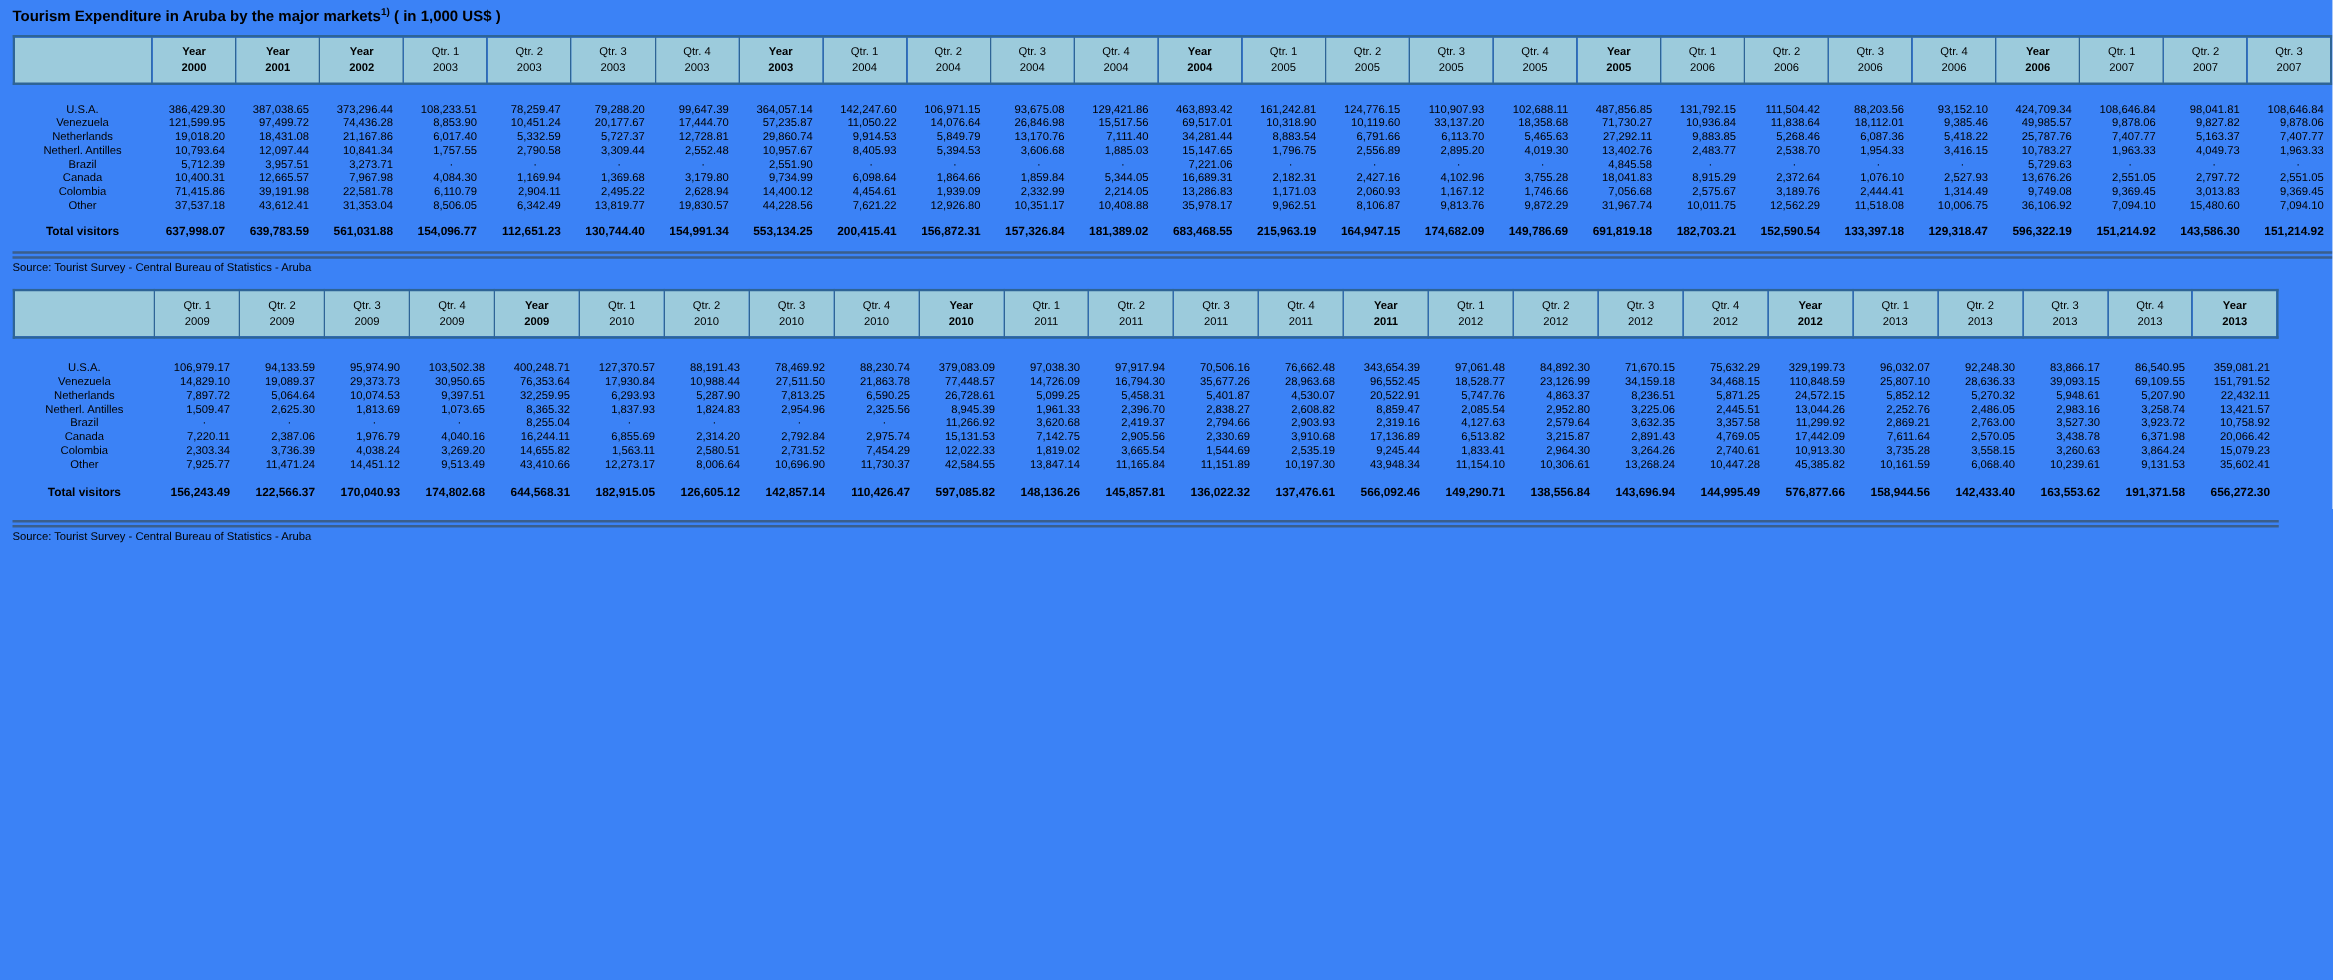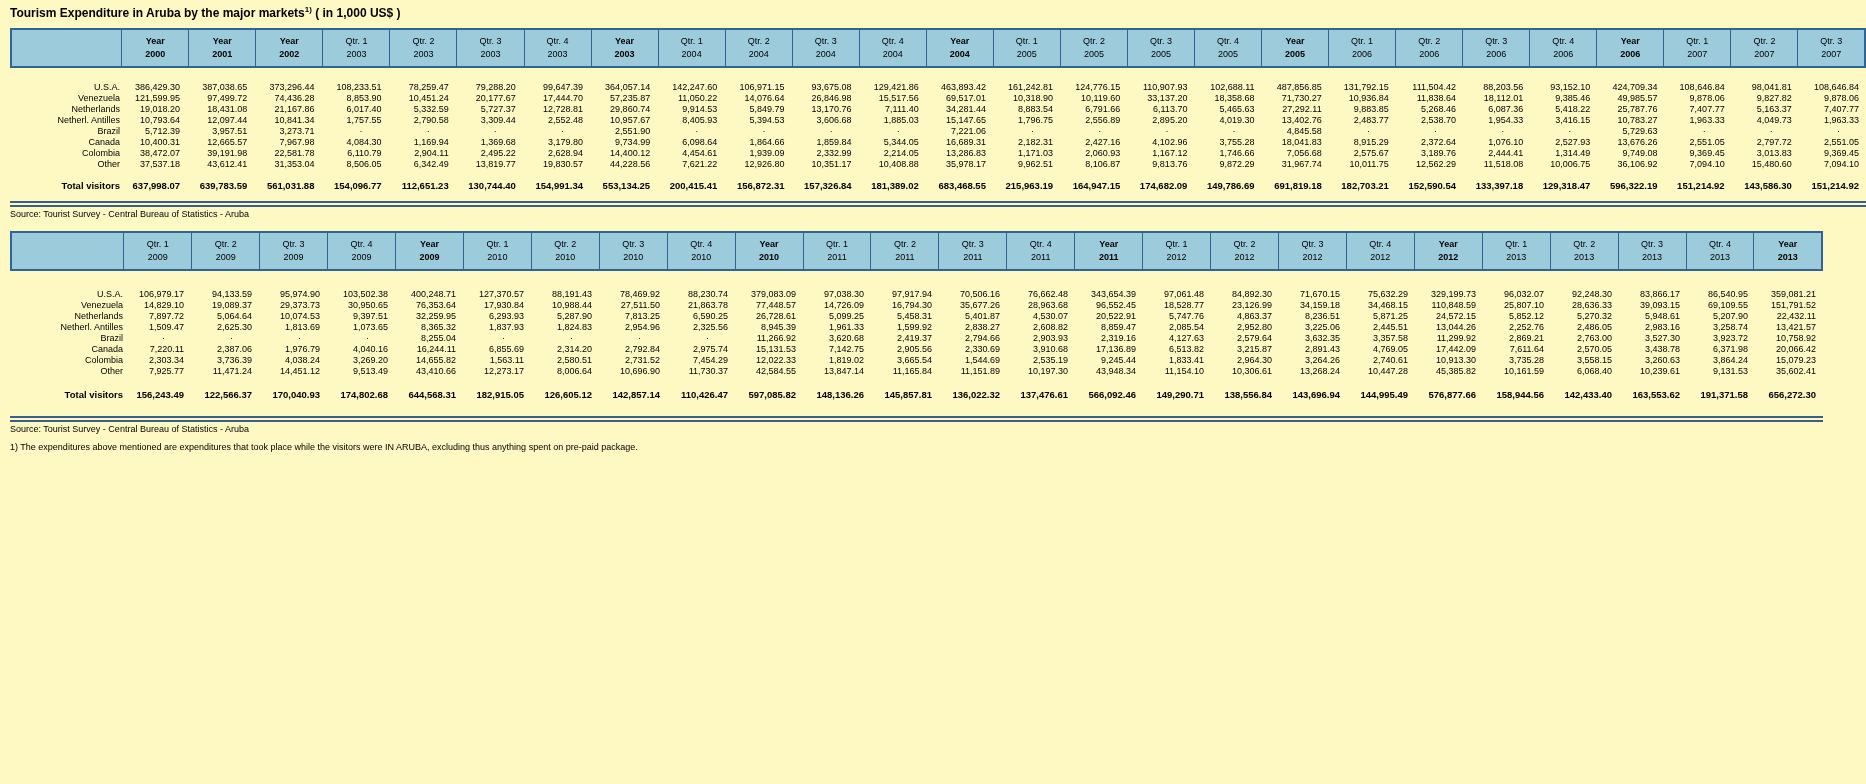--- a/index.html
+++ b/index.html
@@ -1,34 +1,34 @@
 <!DOCTYPE html>
 <html style="--fill: #9CCBDC; --bdr: #2E6496; --sep: #3A5E8C; --ink: #000000;"><head>
 <meta charset="utf-8">
 <style>
   :root{
     --fill:#9CCBDC; --bdr:#2E6496; --sep:#3A5E8C; --ink:#000;
   }
   html,body{margin:0;padding:0;background:#fff;}
-  .canvas{position:relative;width:1866px;height:784px;background:#fef9c3;overflow:hidden;
+  .canvas{position:relative;width:1866px;height:784px;background:#3b82f6;overflow:hidden;
           font-family:"Liberation Sans", sans-serif;color:var(--ink);}
   .title{position:absolute;top:5px;left:10px;font-size:12px;font-weight:bold;white-space:nowrap;}
   .title sup{font-size:8px;}
   .tablewrap{position:absolute;overflow:hidden;}
   #t1{top:28px;left:10px;width:1856px;height:172px;}
   #t2{top:231px;left:10px;width:1813px;height:176px;}
   table{border-collapse:collapse;table-layout:fixed;}
   .hdr{border:2px solid var(--bdr);}
   .hdr th{border:1px solid var(--bdr);background:var(--fill);font-weight:normal;font-size:9px;
           line-height:13px;height:36px;vertical-align:middle;text-align:center;padding:0;overflow:hidden;}
   .hdr th.b{font-weight:bold;}
   .bd{margin-top:13px;}
   #t2 .bd{margin-top:17px;}
   .bd td{font-size:9px;height:11px;padding:0 7px 0 0;text-align:right;white-space:nowrap;overflow:hidden;}
-  .bd td.lbl{text-align:right;padding:0 0 0 2px;}
+  .bd td.lbl{text-align:center;padding:0 0 0 2px;}
   .bd td.dot{padding-right:26px;}
   .bd tr.pre td{height:9px;}
   #t2 .bd tr.pre td{height:11px;}
   .bd tr.total td{font-weight:bold;font-size:9.5px;height:15px;}
   .sep{position:absolute;height:6px;box-sizing:border-box;
        border-top:2px solid var(--sep);border-bottom:2px solid var(--sep);}
   #sep1{top:201px;left:10px;width:1856px;}
   #sep2{top:416px;left:10px;width:1813px;}
   .note{position:absolute;left:10px;font-size:9px;white-space:nowrap;}
   #source1{top:209px;}
@@ -382,21 +382,21 @@
             <td class="">2,372.64</td>
             <td class="">1,076.10</td>
             <td class="">2,527.93</td>
             <td class="">13,676.26</td>
             <td class="">2,551.05</td>
             <td class="">2,797.72</td>
             <td class="">2,551.05</td>
           </tr>
           <tr>
             <td class="lbl">Colombia</td>
-            <td class="">38,472.07</td>
+            <td class="">71,415.86</td>
             <td class="">39,191.98</td>
             <td class="">22,581.78</td>
             <td class="">6,110.79</td>
             <td class="">2,904.11</td>
             <td class="">2,495.22</td>
             <td class="">2,628.94</td>
             <td class="">14,400.12</td>
             <td class="">4,454.61</td>
             <td class="">1,939.09</td>
             <td class="">2,332.99</td>
@@ -740,21 +740,21 @@
             <td class="">2,625.30</td>
             <td class="">1,813.69</td>
             <td class="">1,073.65</td>
             <td class="">8,365.32</td>
             <td class="">1,837.93</td>
             <td class="">1,824.83</td>
             <td class="">2,954.96</td>
             <td class="">2,325.56</td>
             <td class="">8,945.39</td>
             <td class="">1,961.33</td>
-            <td class="">1,599.92</td>
+            <td class="">2,396.70</td>
             <td class="">2,838.27</td>
             <td class="">2,608.82</td>
             <td class="">8,859.47</td>
             <td class="">2,085.54</td>
             <td class="">2,952.80</td>
             <td class="">3,225.06</td>
             <td class="">2,445.51</td>
             <td class="">13,044.26</td>
             <td class="">2,252.76</td>
             <td class="">2,486.05</td>
@@ -904,14 +904,13 @@
             <td class="">163,553.62</td>
             <td class="">191,371.58</td>
             <td class="">656,272.30</td>
           </tr>
         </tbody>
       </table>
     </div>
 
   <div class="sep" id="sep2"></div>
   <div class="note" id="source2">Source: Tourist Survey - Central Bureau of Statistics - Aruba</div>
-  <div class="note" id="footnote">1) The expenditures above mentioned are expenditures that took place while the visitors were IN ARUBA, excluding thus anything spent on pre-paid package.</div>
 </div>
 
 </body></html>

